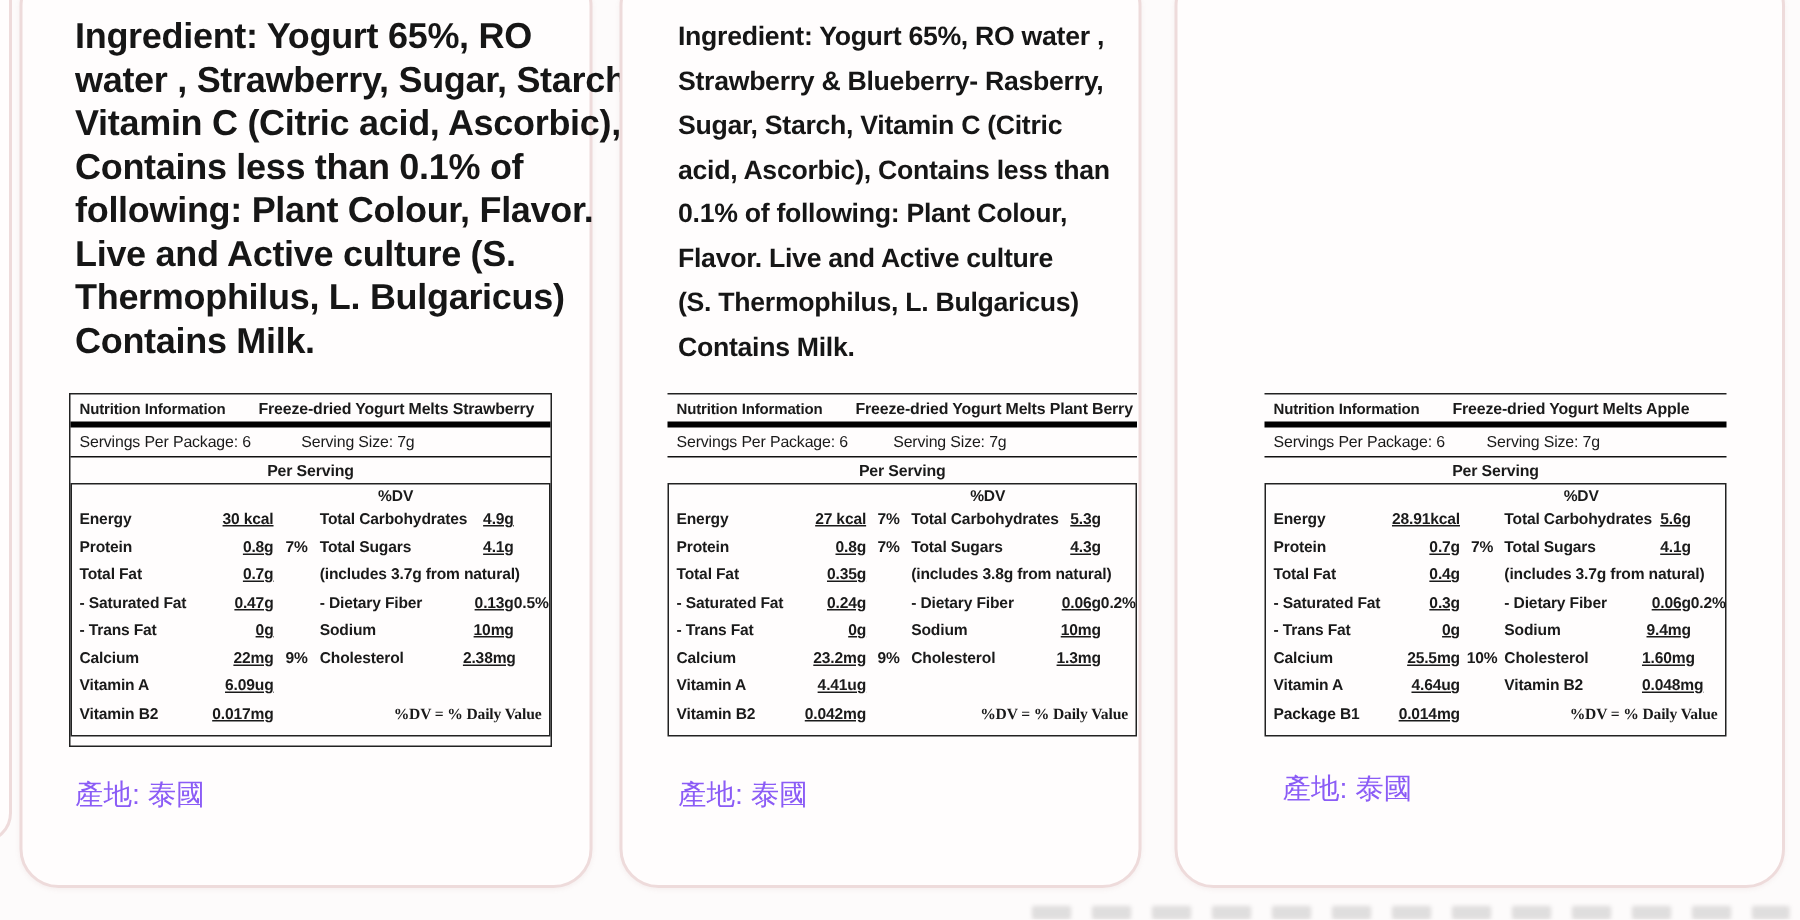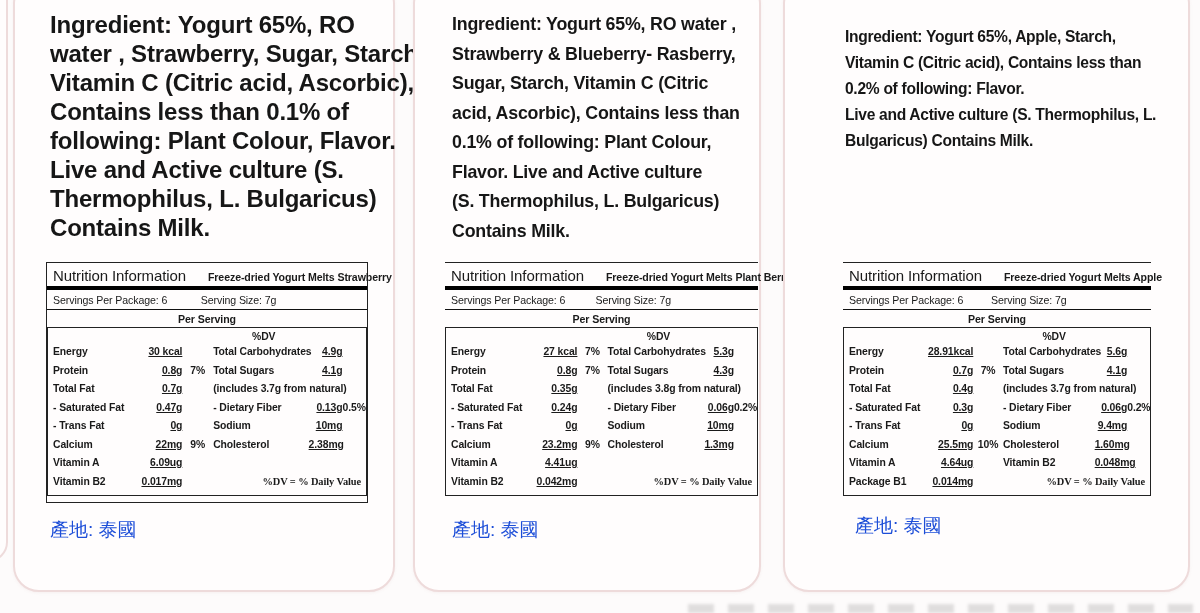--- a/index.html
+++ b/index.html
@@ -30,40 +30,40 @@
   .card3 .ingredients{left:60px;top:44px;font-size:15.6px;line-height:26px;letter-spacing:-0.3px;}
 
   .ntable{position:absolute;top:282px;letter-spacing:-0.1px;}
   .card1 .ntable{left:31px;width:320px;}
   .card2 .ntable{left:30px;width:313px;}
   .card3 .ntable{left:58px;width:308px;}
   .ntable.boxed{border:1.6px solid #222;padding-bottom:6px;}
 
   .trow{display:flex;align-items:baseline;padding:4px 6px 2px;border-bottom:4px solid #000;}
   .ntable.open .trow{border-top:1.6px solid #222;}
-  .ntitle{font-weight:400;font-size:15px;white-space:nowrap;}
+  .ntitle{font-weight:700;font-size:10px;white-space:nowrap;}
   .nsubtitle{font-size:10.6px;font-weight:600;margin-left:22px;white-space:nowrap;}
 
   .nservings{display:flex;font-size:10.6px;font-weight:400;padding:4px 6px 3px;border-bottom:1.6px solid #111;}
   .nservings .sv1{width:48%;}
   .nper{text-align:center;font-size:10.6px;font-weight:600;padding:3px 0 2px;}
 
   .nbox{border:1.3px solid #222;padding:2px 0 4px;}
   .nrow{
     display:grid;grid-template-columns:26% 16% 10% 31% 11% 6%;
     font-size:10.4px;font-weight:600;line-height:18.5px;padding:0 5px;
   }
   .nrow.hdr{line-height:13px;gap:33px;}
   .nrow span{white-space:nowrap;}
   .c-lv,.c-rv{text-align:right;text-decoration:underline;}
   .c-ldv{text-align:center;}
   .c-rdv{text-align:right;}
   .c-note{grid-column:4/7;text-align:right;font-family:Liberation Serif, serif;}
 
-  .origin{position:absolute;left:35px;top:537px;font-size:19px;font-weight:500;color:#1d4ed8;}
+  .origin{position:absolute;left:35px;top:537px;font-size:19px;font-weight:500;color:#8b5cf6;}
   .card2 .origin{left:37px;}
   .card3 .origin{left:70px;top:533px;}
 
   .cutoff-strip{
     position:absolute;left:688px;top:604px;width:505px;height:9px;
     opacity:.22;filter:blur(1.5px);
     background:repeating-linear-gradient(90deg,#777 0 26px,transparent 26px 40px);
   }
 </style>
 </head>
@@ -255,25 +255,20 @@
           <span class="c-lv">0.042mg</span>
           <span class="c-ldv"></span>
           <span class="c-note">%DV = % Daily Value</span>
         </div>
       </div>
   </div>
   <div class="origin">產地: 泰國</div>
 </section>
 
 <section class="card card3">
-  <div class="ingredients">Ingredient: Yogurt 65%, Apple, Starch,
-Vitamin C (Citric acid), Contains less than
-0.2% of following: Flavor.
-Live and Active culture (S. Thermophilus, L.
-Bulgaricus) Contains Milk.</div>
   <div class="ntable open">
     <div class="trow">
       <span class="ntitle">Nutrition Information</span>
       <span class="nsubtitle">Freeze-dried Yogurt Melts Apple</span>
     </div>
     <div class="nservings">
       <span class="sv1">Servings Per Package: 6</span>
       <span class="sv2">Serving Size: 7g</span>
     </div>
     <div class="nper">Per Serving</div>

